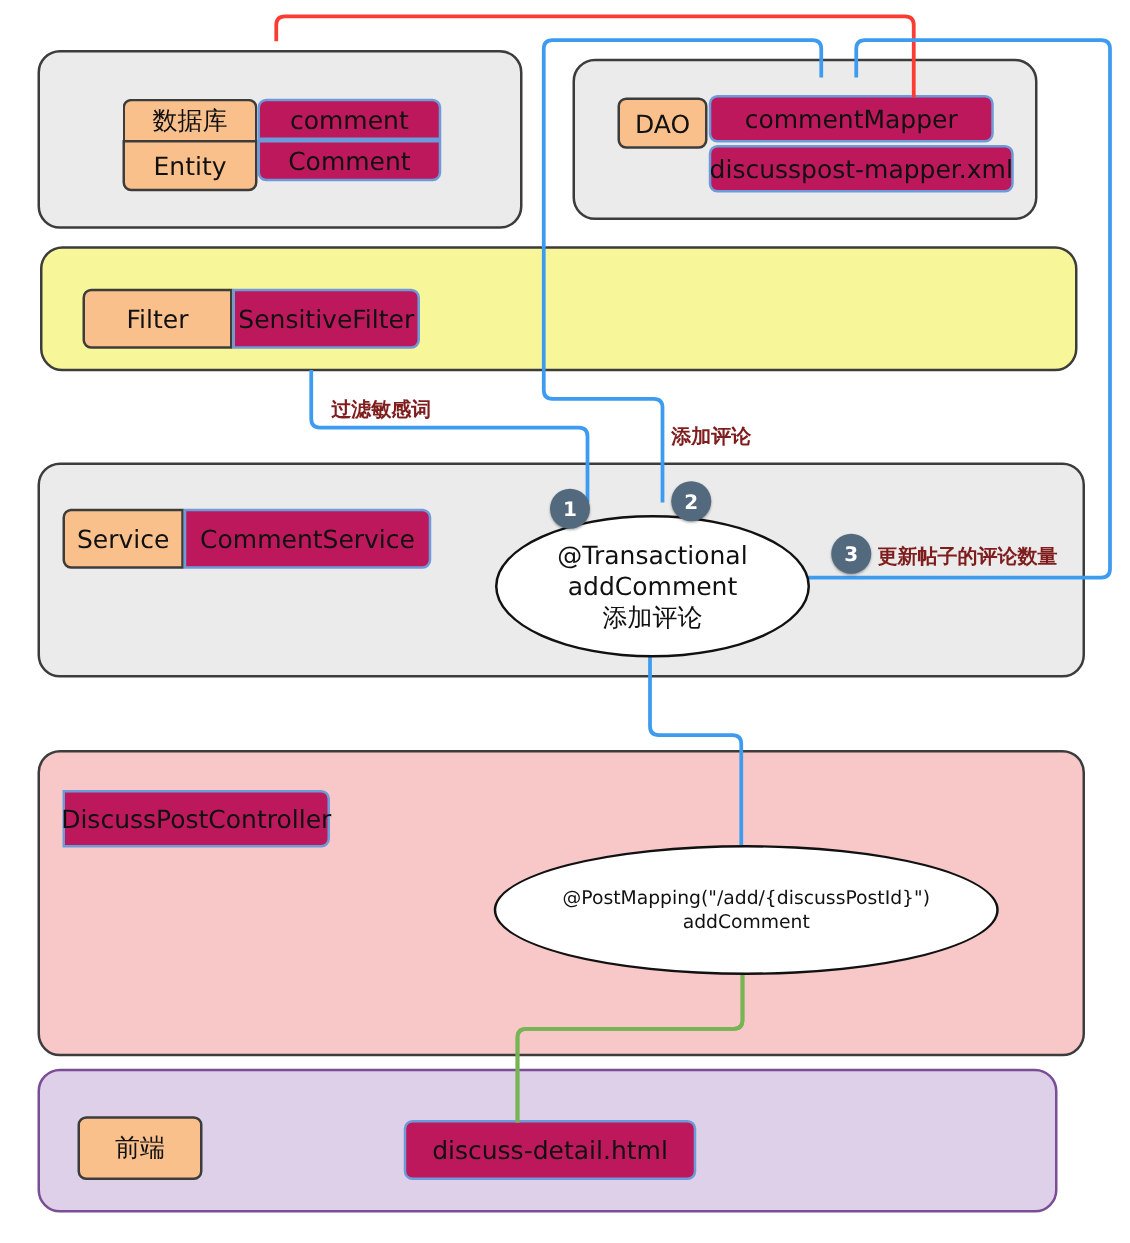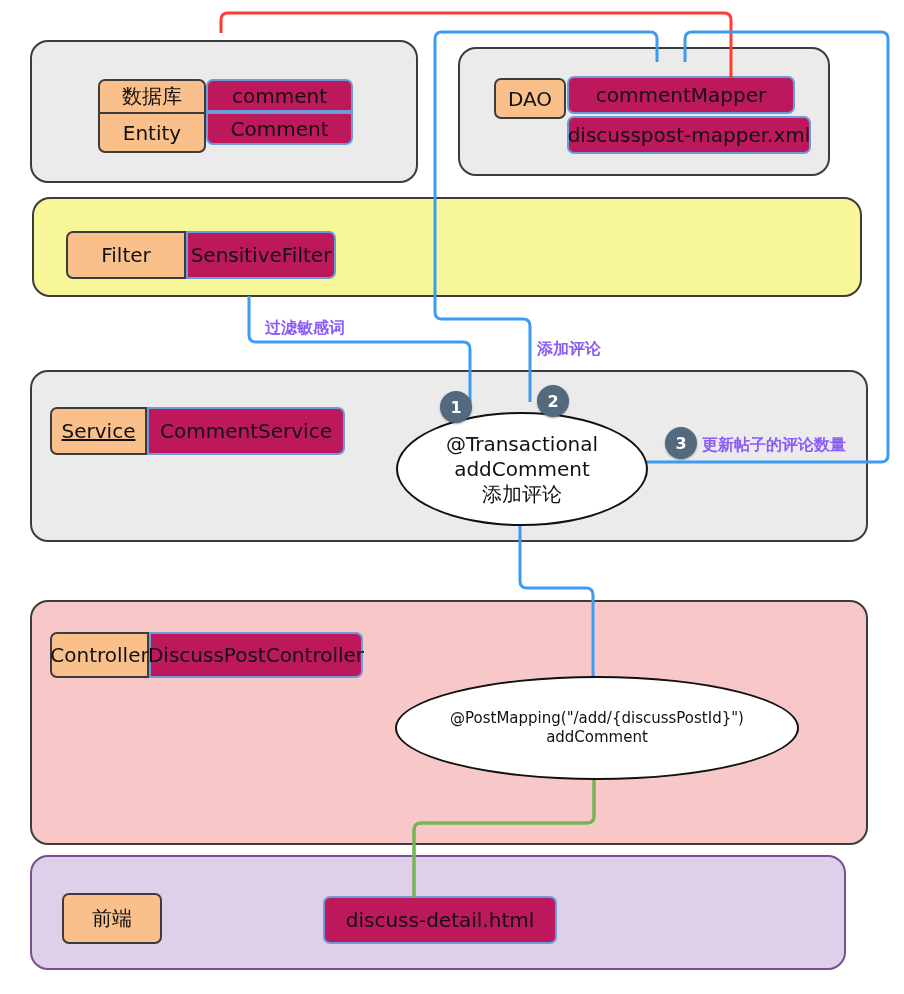--- a/index.html
+++ b/index.html
@@ -27,21 +27,21 @@
            display:flex;flex-direction:column;align-items:center;justify-content:center;
            text-align:center;font-size:20px;line-height:1.25;color:#111;z-index:6;}
 
   
   .badge{position:absolute;width:32px;height:32px;border-radius:50%;
          background:#53697d;color:#fff;font-size:16px;font-weight:bold;
          display:flex;align-items:center;justify-content:center;z-index:9;
          box-shadow:0 1px 2px rgba(0,0,0,.35);}
 
   
-  .annot{position:absolute;font-size:16px;font-weight:bold;color:#8b5cf6;white-space:nowrap;z-index:8;}
+  .annot{position:absolute;font-size:16px;font-weight:bold;color:#7f1d1d;white-space:nowrap;z-index:8;}
 
   svg.wires{position:absolute;left:0;top:0;width:904px;height:994px;z-index:4;pointer-events:none;}
   svg.wires path{fill:none;stroke-linecap:butt;stroke-linejoin:round;}
 </style>
 </head>
 <body>
 
 <div id="stage">
 
   <svg class="wires" viewBox="0 0 904 994">
@@ -92,41 +92,40 @@
   </div>
 
   <div class="group yellow" style="left:32px;top:197px;width:830px;height:100px;"></div>
   <div class="boxrow" style="left:66px;top:231px;">
     <div class="tag orange" style="width:120px;height:48px;border-top-right-radius:0;border-bottom-right-radius:0;">Filter</div>
     <div class="tag blue" style="width:150px;height:48px;border-top-left-radius:0;border-bottom-left-radius:0;">SensitiveFilter</div>
   </div>
 
   <div class="group gray" style="left:30px;top:370px;width:838px;height:172px;"></div>
   <div class="boxrow" style="left:50px;top:407px;">
-    <div class="tag orange" style="width:97px;height:48px;border-top-right-radius:0;border-bottom-right-radius:0;text-decoration:underline;">Service</div>
+    <div class="tag orange" style="width:97px;height:48px;border-top-right-radius:0;border-bottom-right-radius:0;">Service</div>
     <div class="tag blue" style="width:198px;height:48px;border-top-left-radius:0;border-bottom-left-radius:0;">CommentService</div>
   </div>
 
   <div class="ellipse" style="left:396px;top:412px;width:248px;height:110px;">
     <div>@Transactional</div>
     <div>addComment</div>
     <div>添加评论</div>
   </div>
 
   <div class="badge" style="left:440px;top:391px;">1</div>
   <div class="badge" style="left:537px;top:385px;">2</div>
   <div class="badge" style="left:665px;top:427px;">3</div>
 
   <div class="annot" style="left:265px;top:318px;">过滤敏感词</div>
   <div class="annot" style="left:537px;top:339px;">添加评论</div>
   <div class="annot" style="left:702px;top:435px;">更新帖子的评论数量</div>
 
   <div class="group pink" style="left:30px;top:600px;width:838px;height:245px;"></div>
   <div class="boxrow" style="left:50px;top:632px;">
-    <div class="tag orange" style="width:99px;height:46px;border-top-right-radius:0;border-bottom-right-radius:0;">Controller</div>
     <div class="tag blue" style="width:214px;height:46px;border-top-left-radius:0;border-bottom-left-radius:0;">DiscussPostController</div>
   </div>
 
   <div class="ellipse" style="left:395px;top:676px;width:400px;height:100px;font-size:15px;">
     <div>@PostMapping("/add/{discussPostId}")</div>
     <div>addComment</div>
   </div>
 
   <div class="group purple" style="left:30px;top:855px;width:816px;height:115px;"></div>
   <div class="tag orange" style="position:absolute;left:62px;top:893px;width:100px;height:51px;">前端</div>

